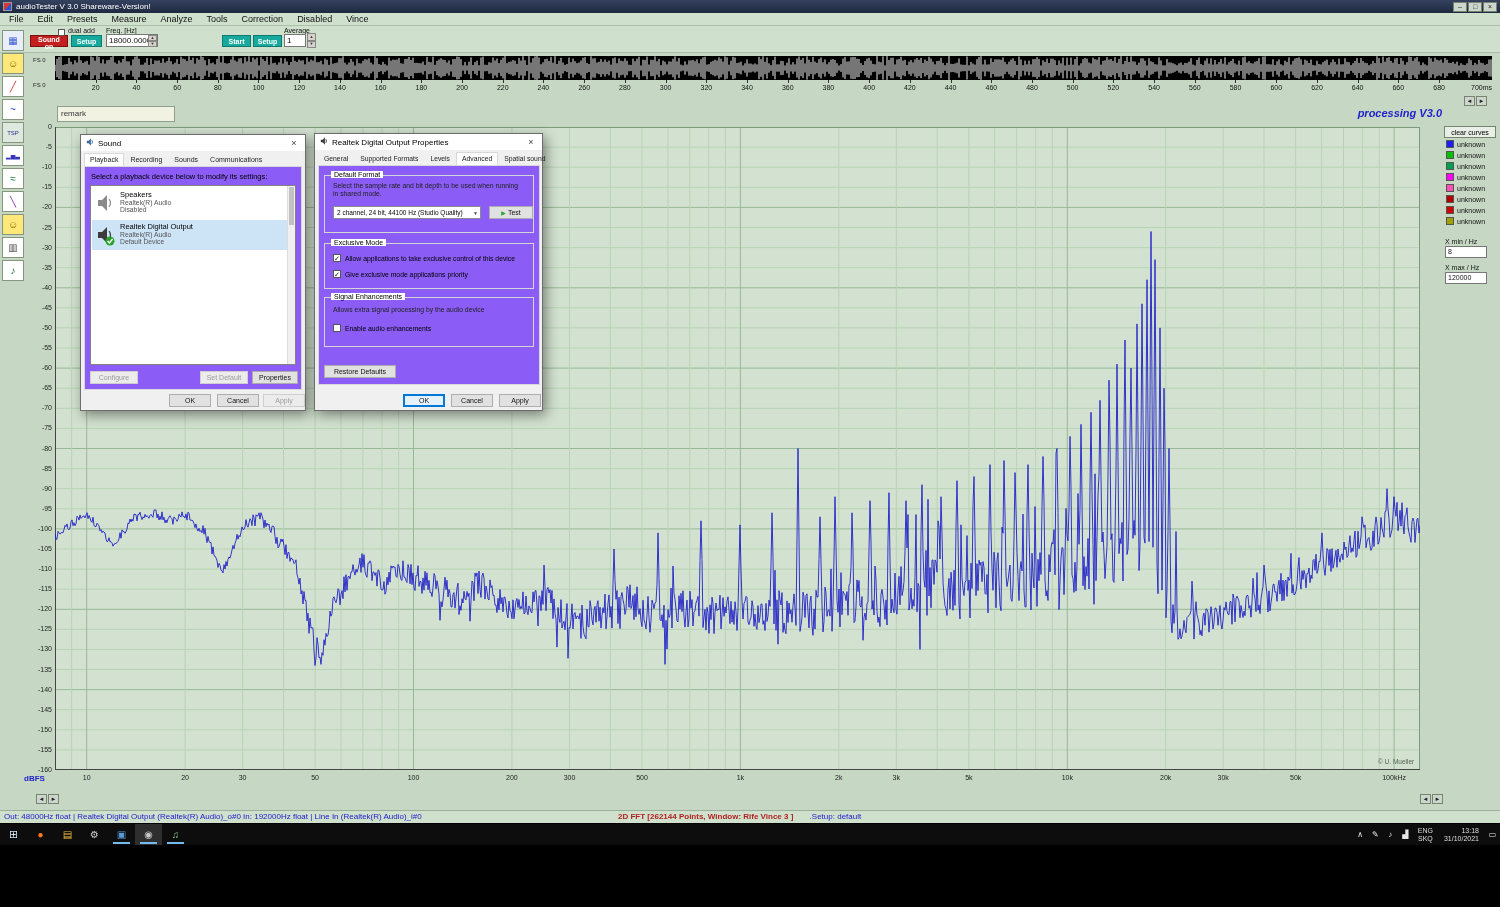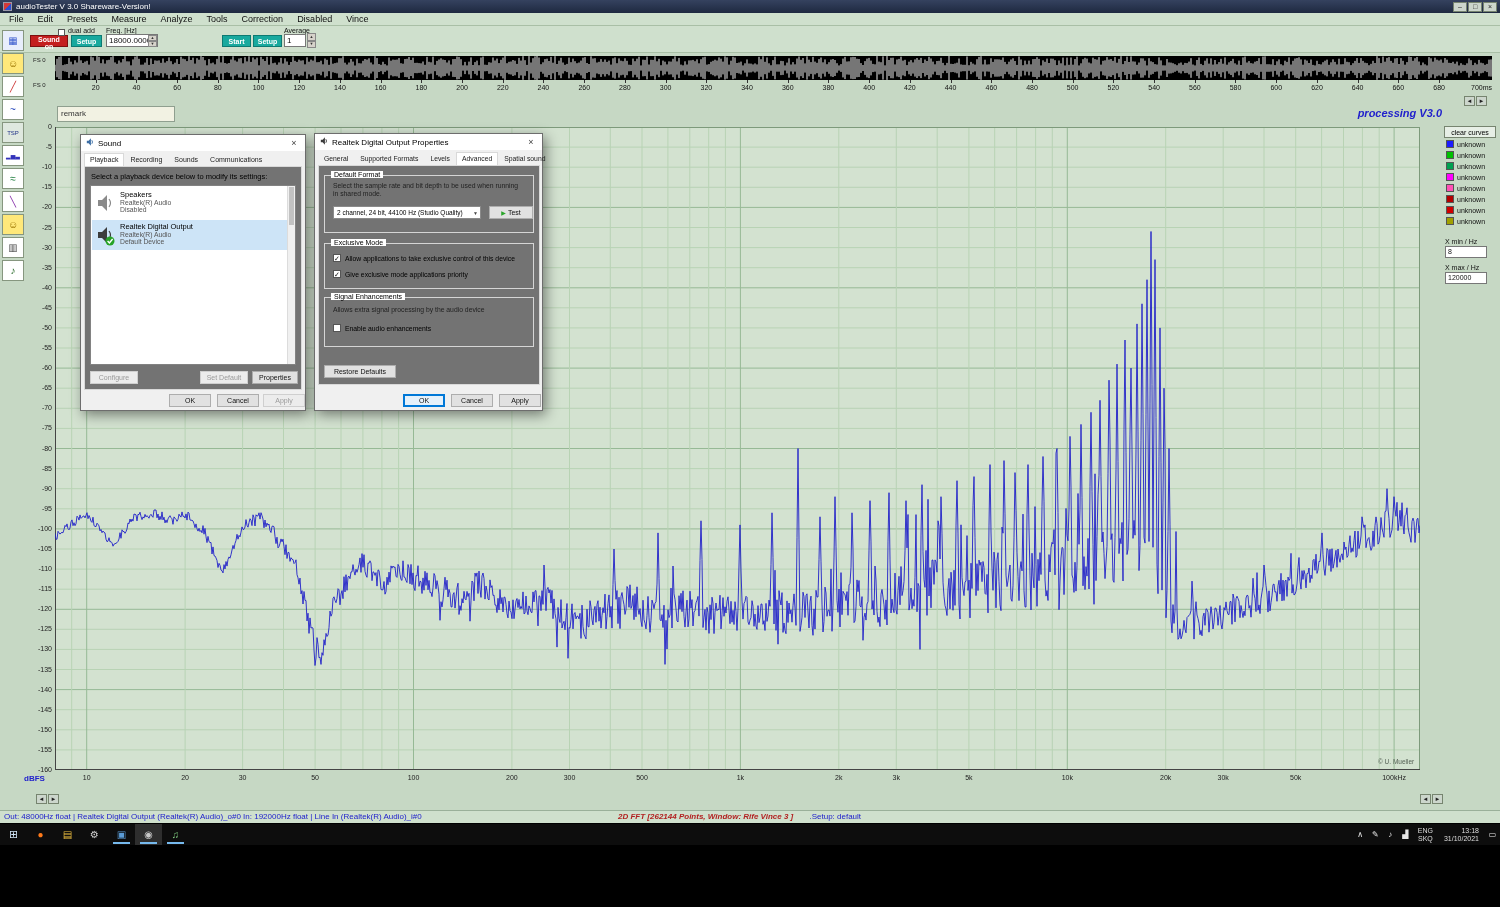--- a/index.html
+++ b/index.html
@@ -55,40 +55,40 @@
 
 #clearcurves{position:absolute;left:1444px;top:126px;width:52px;height:12px;font-size:7px;background:#e7efe6;border:1px solid #76846f;padding:0;}
 .lrow{position:absolute;left:1446px;height:10px;font-size:7px;white-space:nowrap;}
 .lchip{display:inline-block;width:8px;height:8px;vertical-align:-1px;margin-right:3px;border:1px solid #555;}
 .rp-lab{position:absolute;left:1445px;font-size:7px;color:#111;}
 .rp-inp{position:absolute;left:1445px;width:42px;height:12px;background:#fff;border:1px solid #777;font-size:7px;padding:1px 2px;}
 
 #statusbar{position:absolute;left:0;top:810px;width:1500px;height:13px;background:#cfe0cd;border-top:1px solid #9ab09a;font-size:8px;}
 #statusleft{position:absolute;left:4px;top:1px;color:#1a1acc;white-space:nowrap;}
 #statuscenter{position:absolute;left:618px;top:1px;white-space:nowrap;}
-#statusfft{color:#b22222;font-weight:bold;font-style:italic;}
+#statusfft{color:#b22222;font-weight:bold;}
 #statussetup{color:#1a1acc;margin-left:14px;}
 
 #taskbar{position:absolute;left:0;top:824px;width:1500px;height:21px;background:#0d0d0d;display:flex;align-items:stretch;color:#ddd;}
 .tb-item{width:27px;display:flex;align-items:center;justify-content:center;font-size:10px;position:relative;flex:none;}
 .tb-app .underl{position:absolute;bottom:1px;left:5px;right:5px;height:2px;background:#76b9ed;}
 .tb-active{background:#2e2e2e;}
 .tb-spacer{flex:1;}
 .tray-ic{width:15px;display:flex;align-items:center;justify-content:center;font-size:8px;color:#e6e6e6;flex:none;}
 .tb-lang{display:flex;flex-direction:column;justify-content:center;font-size:7px;line-height:8px;text-align:center;padding:0 5px;flex:none;}
 .tb-clock{display:flex;flex-direction:column;justify-content:center;font-size:7px;line-height:8px;text-align:right;padding:0 6px;flex:none;}
 
 .dlg{position:absolute;background:#f0f0f0;border:1px solid #6d6d6d;box-shadow:3px 4px 12px rgba(0,0,0,.45);font-size:7.5px;color:#000;z-index:30;}
 .dlg-title{height:16px;display:flex;align-items:center;padding:0 4px;gap:3px;background:#fff;font-size:8px;}
 .dlg-close{margin-left:auto;font-size:9px;width:14px;text-align:center;color:#444;}
 .tabrow{position:absolute;left:3px;top:18px;height:14px;display:flex;font-size:7px;}
 #rtTabs{font-size:6.8px;}
 .tab{padding:2px 5px;border:1px solid transparent;color:#222;white-space:nowrap;}
 .tab.active{background:#fff;border:1px solid #d9d9d9;border-bottom-color:#fff;}
-.page{position:absolute;background:#737373;border:1px solid #d9d9d9;}
+.page{position:absolute;background:#8b5cf6;border:1px solid #d9d9d9;}
 #soundPage{left:3px;top:31px;width:218px;height:224px;}
 #rtPage{left:3px;top:31px;width:222px;height:220px;}
 #sndInstr{position:absolute;left:6px;top:5px;width:206px;font-size:7.5px;}
 #devList{position:absolute;left:5px;top:18px;width:206px;height:180px;border:1px solid #828282;background:#fff;}
 .drow{position:absolute;left:1px;width:196px;height:30px;padding:2px 2px 2px 28px;}
 .drow.selected{background:#cde4f7;}
 .dicon{position:absolute;left:3px;top:4px;}
 .dname{font-size:7.5px;}
 .dsub{font-size:6.8px;color:#555;}
 .vsb{position:absolute;right:0;top:0;width:8px;height:100%;background:#f0f0f0;border-left:1px solid #dcdcdc;}

